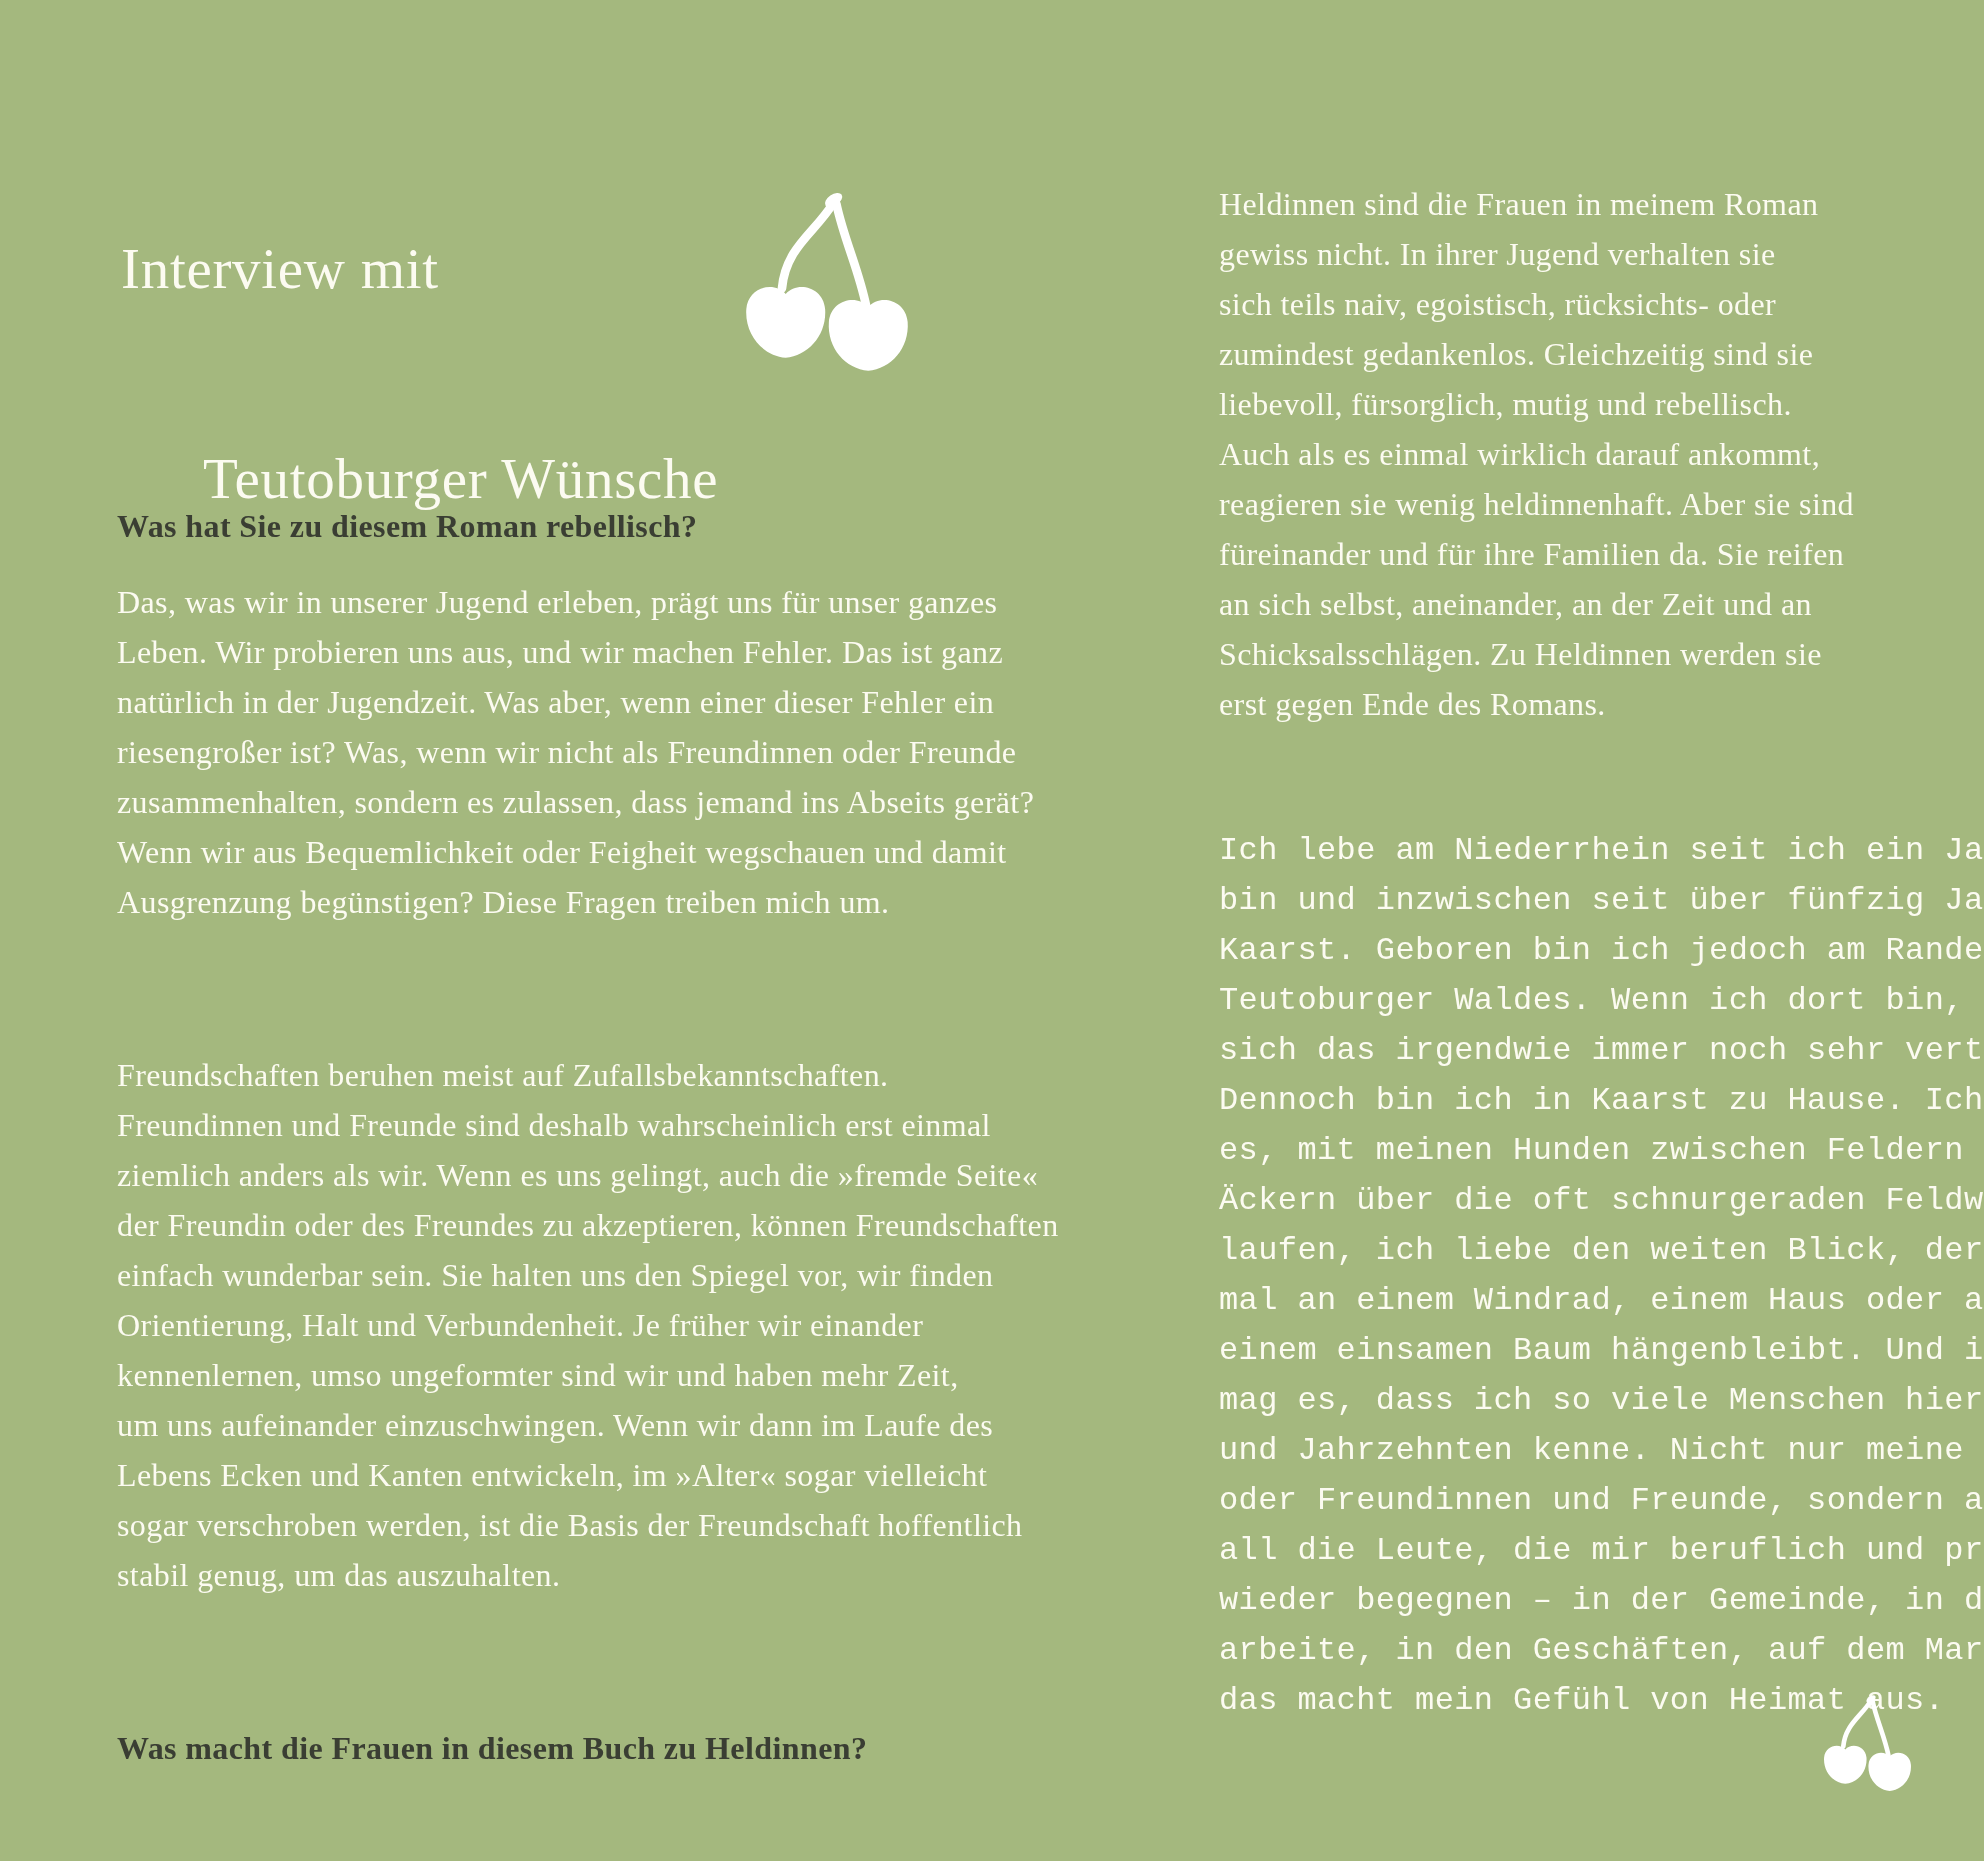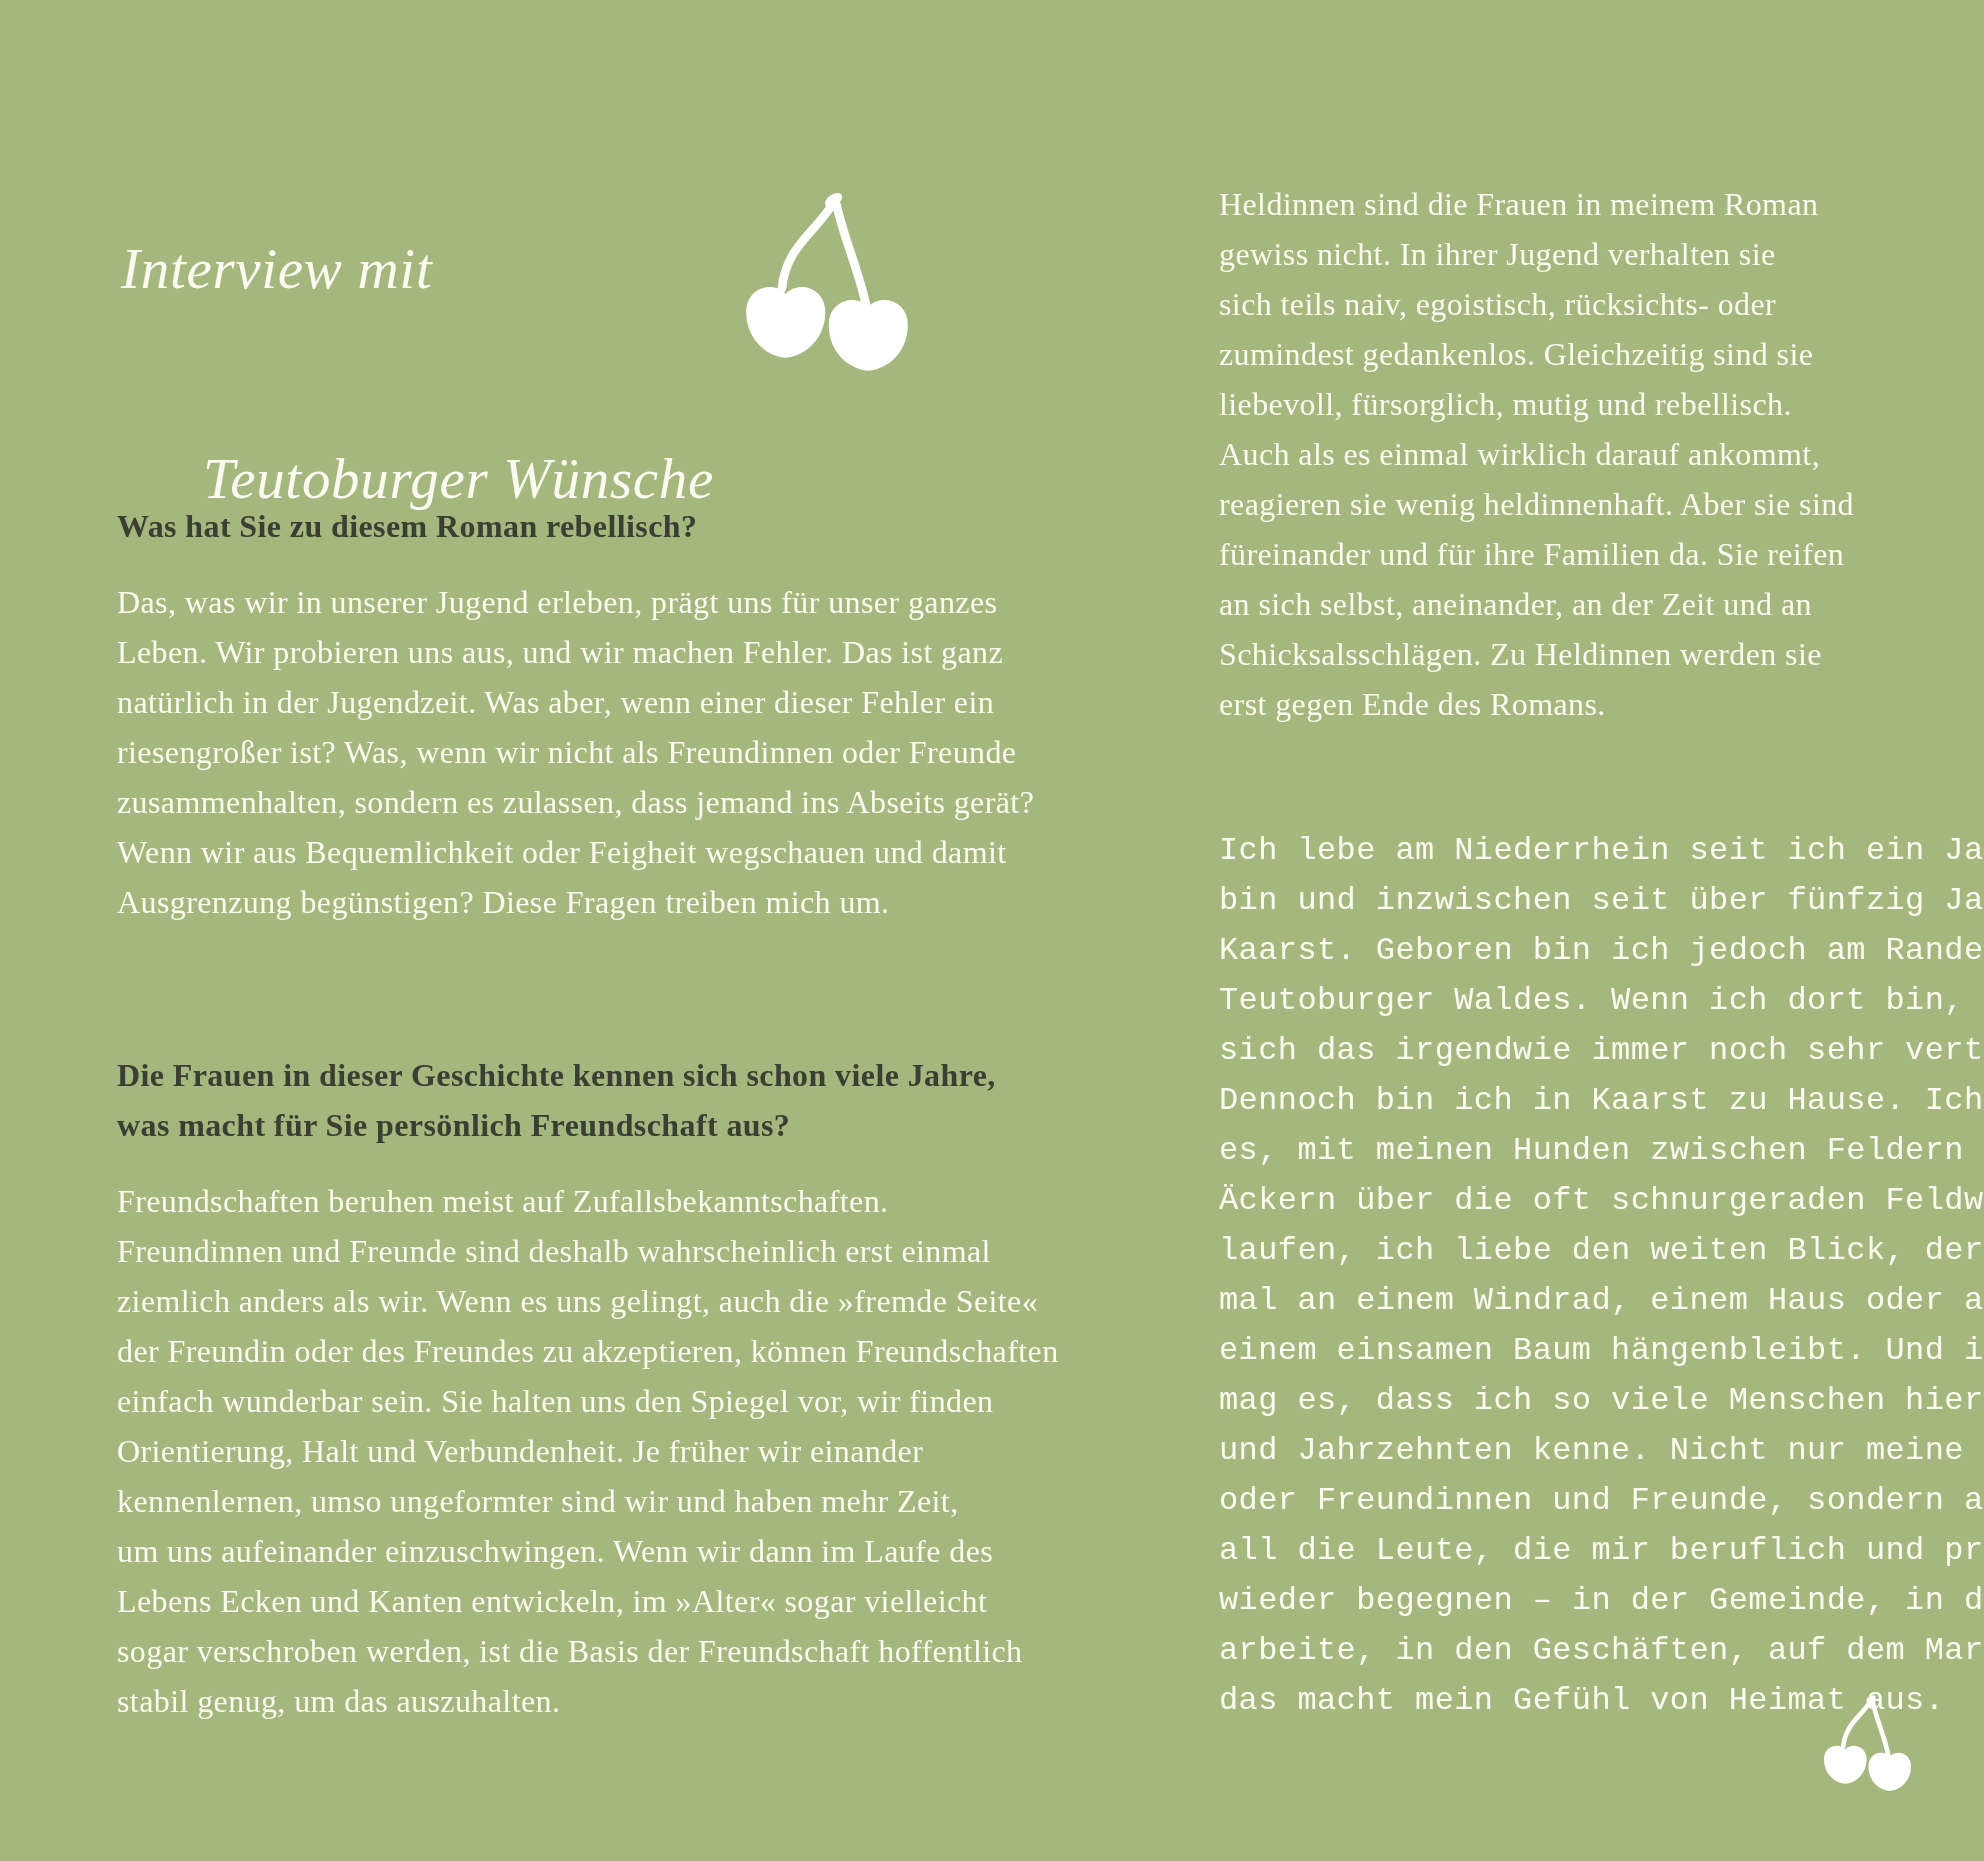--- a/index.html
+++ b/index.html
@@ -17,21 +17,20 @@
   }
   .title {
     position: absolute;
     left: 121px;
     top: 94px;
     color: #fcfbf1;
     font-size: 57px;
     line-height: 70px;
     letter-spacing: 0.7px;
     white-space: pre;
-    font-style: italic;
   }
   .title-line2 {
     margin-left: 82px;
   }
   .col {
     position: absolute;
     white-space: pre;
   }
   .col-left {
     left: 117px;
@@ -112,22 +111,20 @@
       <h2>Was hat Sie zu diesem Roman rebellisch?</h2>
       <p>Das, was wir in unserer Jugend erleben, prägt uns für unser ganzes
 Leben. Wir probieren uns aus, und wir machen Fehler. Das ist ganz
 natürlich in der Jugendzeit. Was aber, wenn einer dieser Fehler ein
 riesengroßer ist? Was, wenn wir nicht als Freundinnen oder Freunde
 zusammenhalten, sondern es zulassen, dass jemand ins Abseits gerät?
 Wenn wir aus Bequemlichkeit oder Feigheit wegschauen und damit
 Ausgrenzung begünstigen? Diese Fragen treiben mich um.</p>
     </section>
     <section class="qa">
-      <h2>Die Frauen in dieser Geschichte kennen sich schon viele Jahre,
-was macht für Sie persönlich Freundschaft aus?</h2>
       <p>Freundschaften beruhen meist auf Zufallsbekanntschaften.
 Freundinnen und Freunde sind deshalb wahrscheinlich erst einmal
 ziemlich anders als wir. Wenn es uns gelingt, auch die »fremde Seite«
 der Freundin oder des Freundes zu akzeptieren, können Freundschaften
 einfach wunderbar sein. Sie halten uns den Spiegel vor, wir finden
 Orientierung, Halt und Verbundenheit. Je früher wir einander
 kennenlernen, umso ungeformter sind wir und haben mehr Zeit,
 um uns aufeinander einzuschwingen. Wenn wir dann im Laufe des
 Lebens Ecken und Kanten entwickeln, im »Alter« sogar vielleicht
 sogar verschroben werden, ist die Basis der Freundschaft hoffentlich

